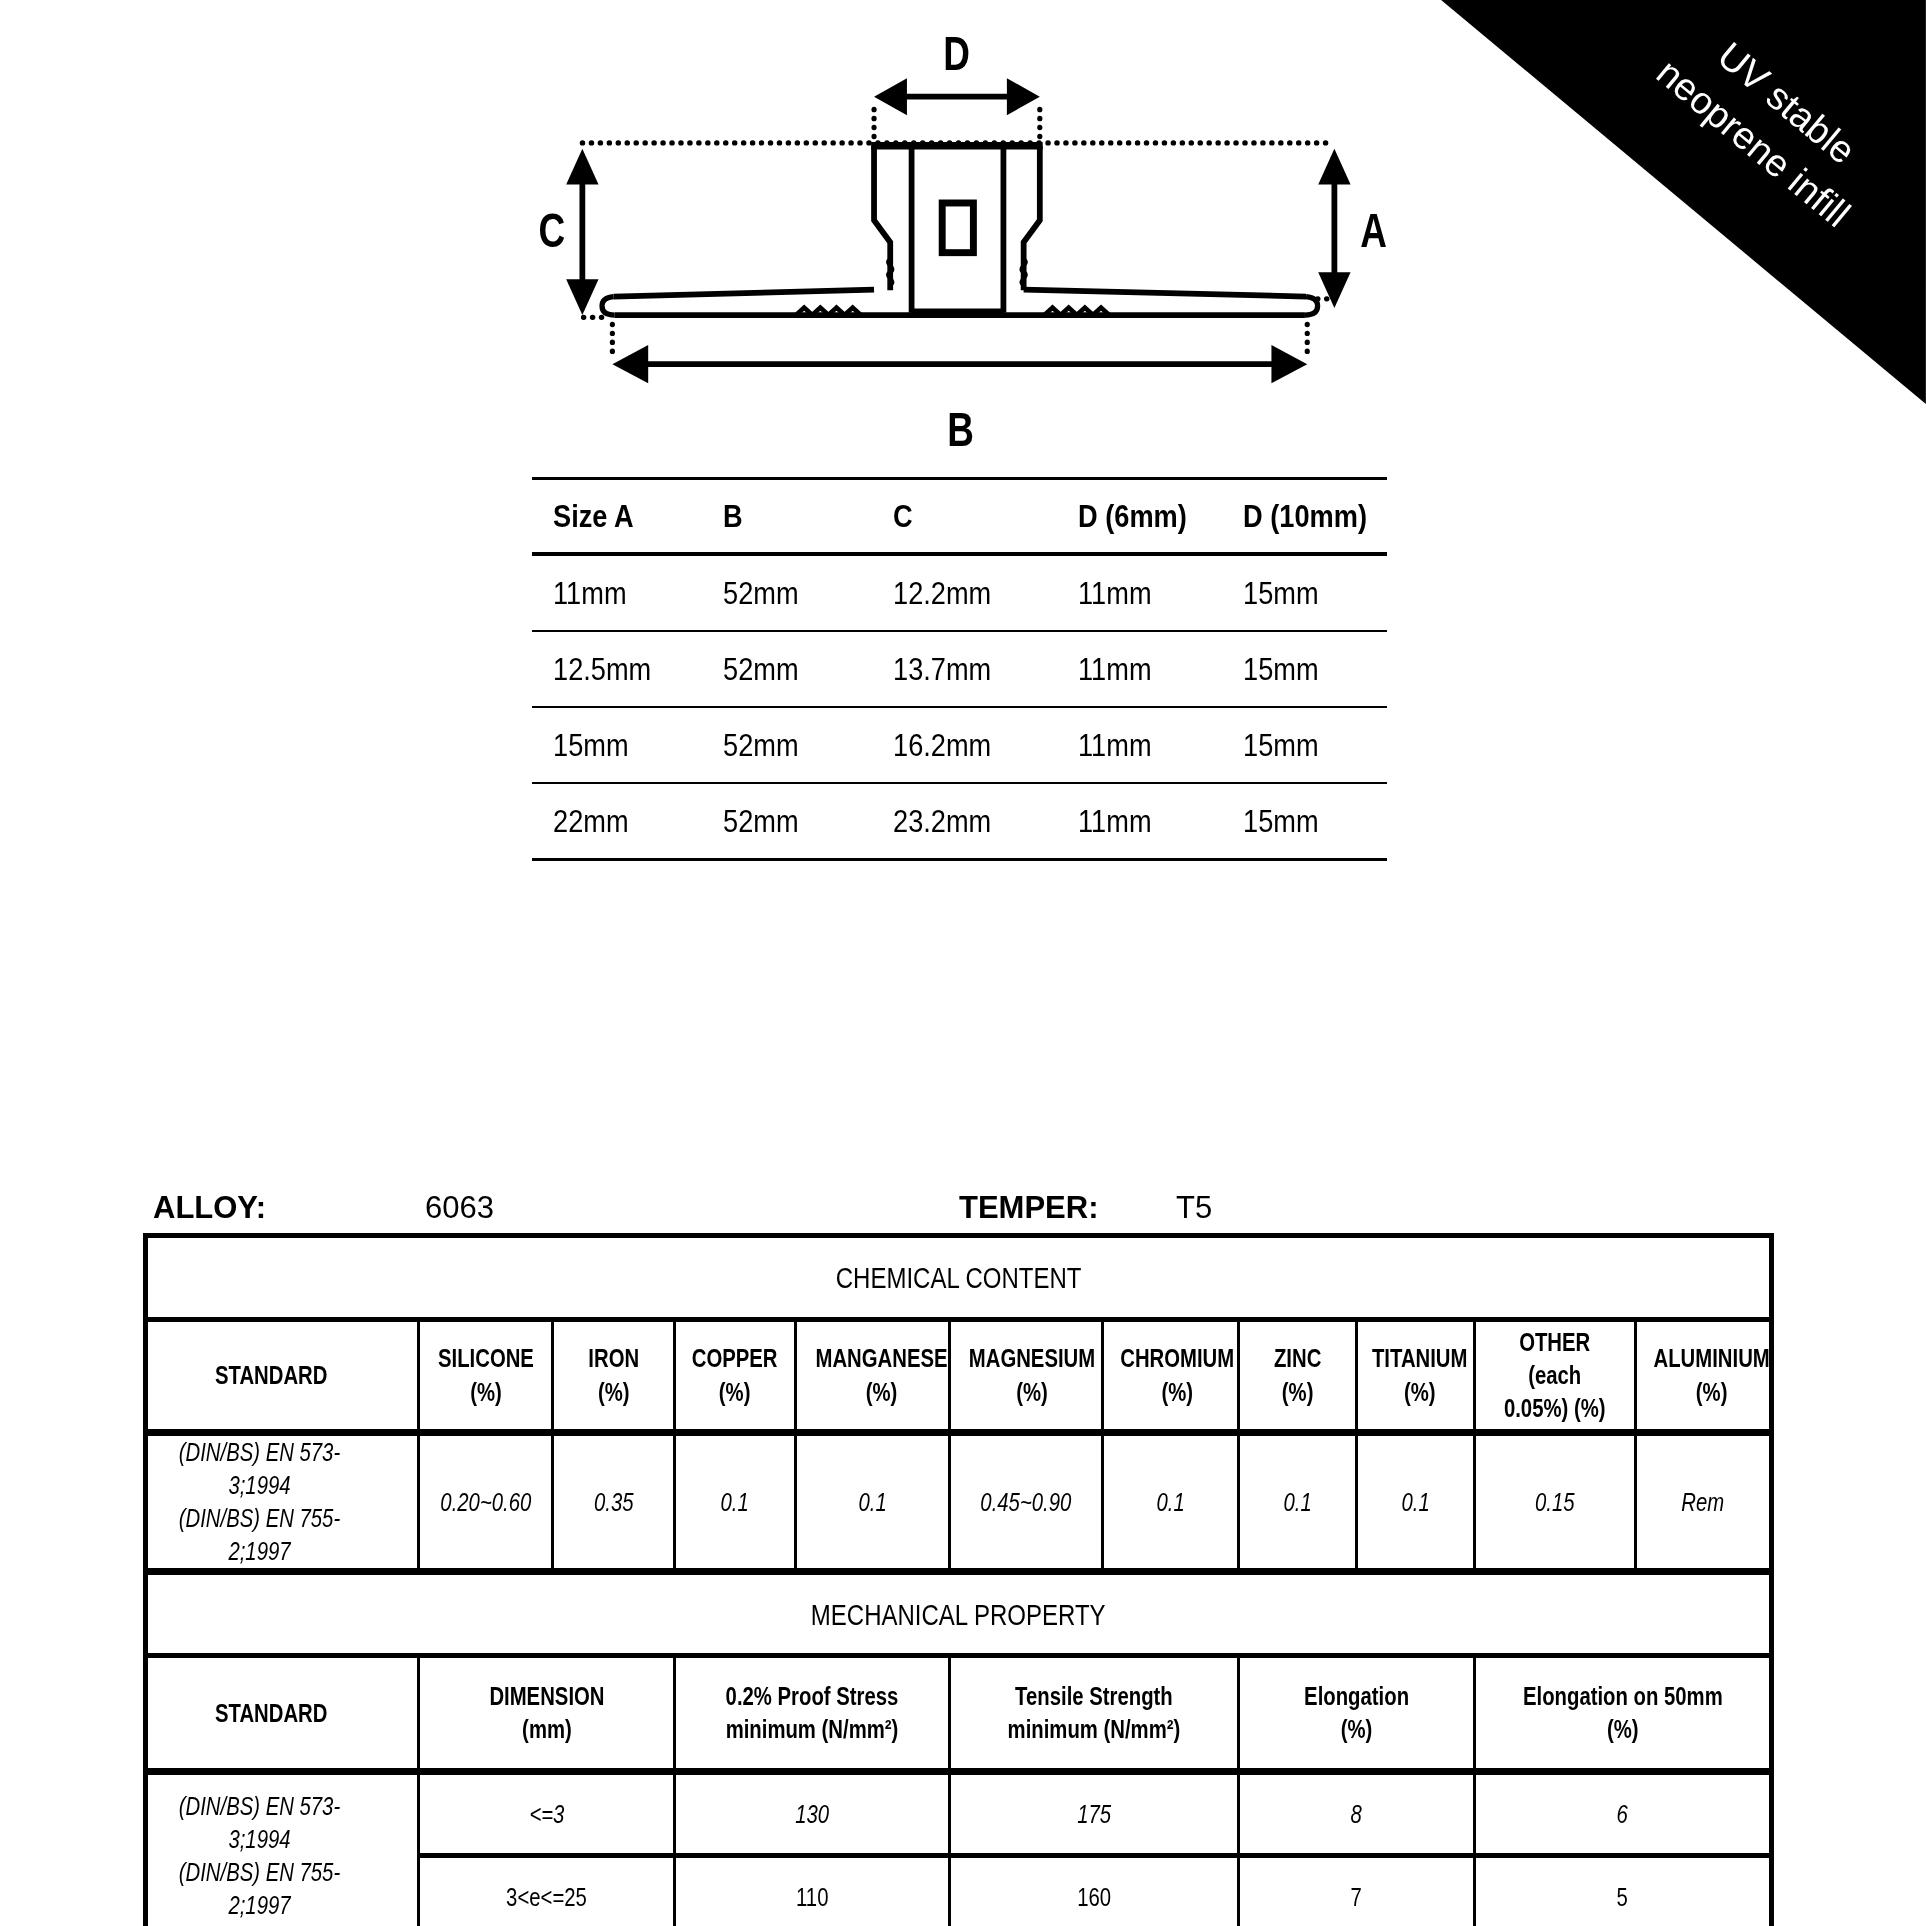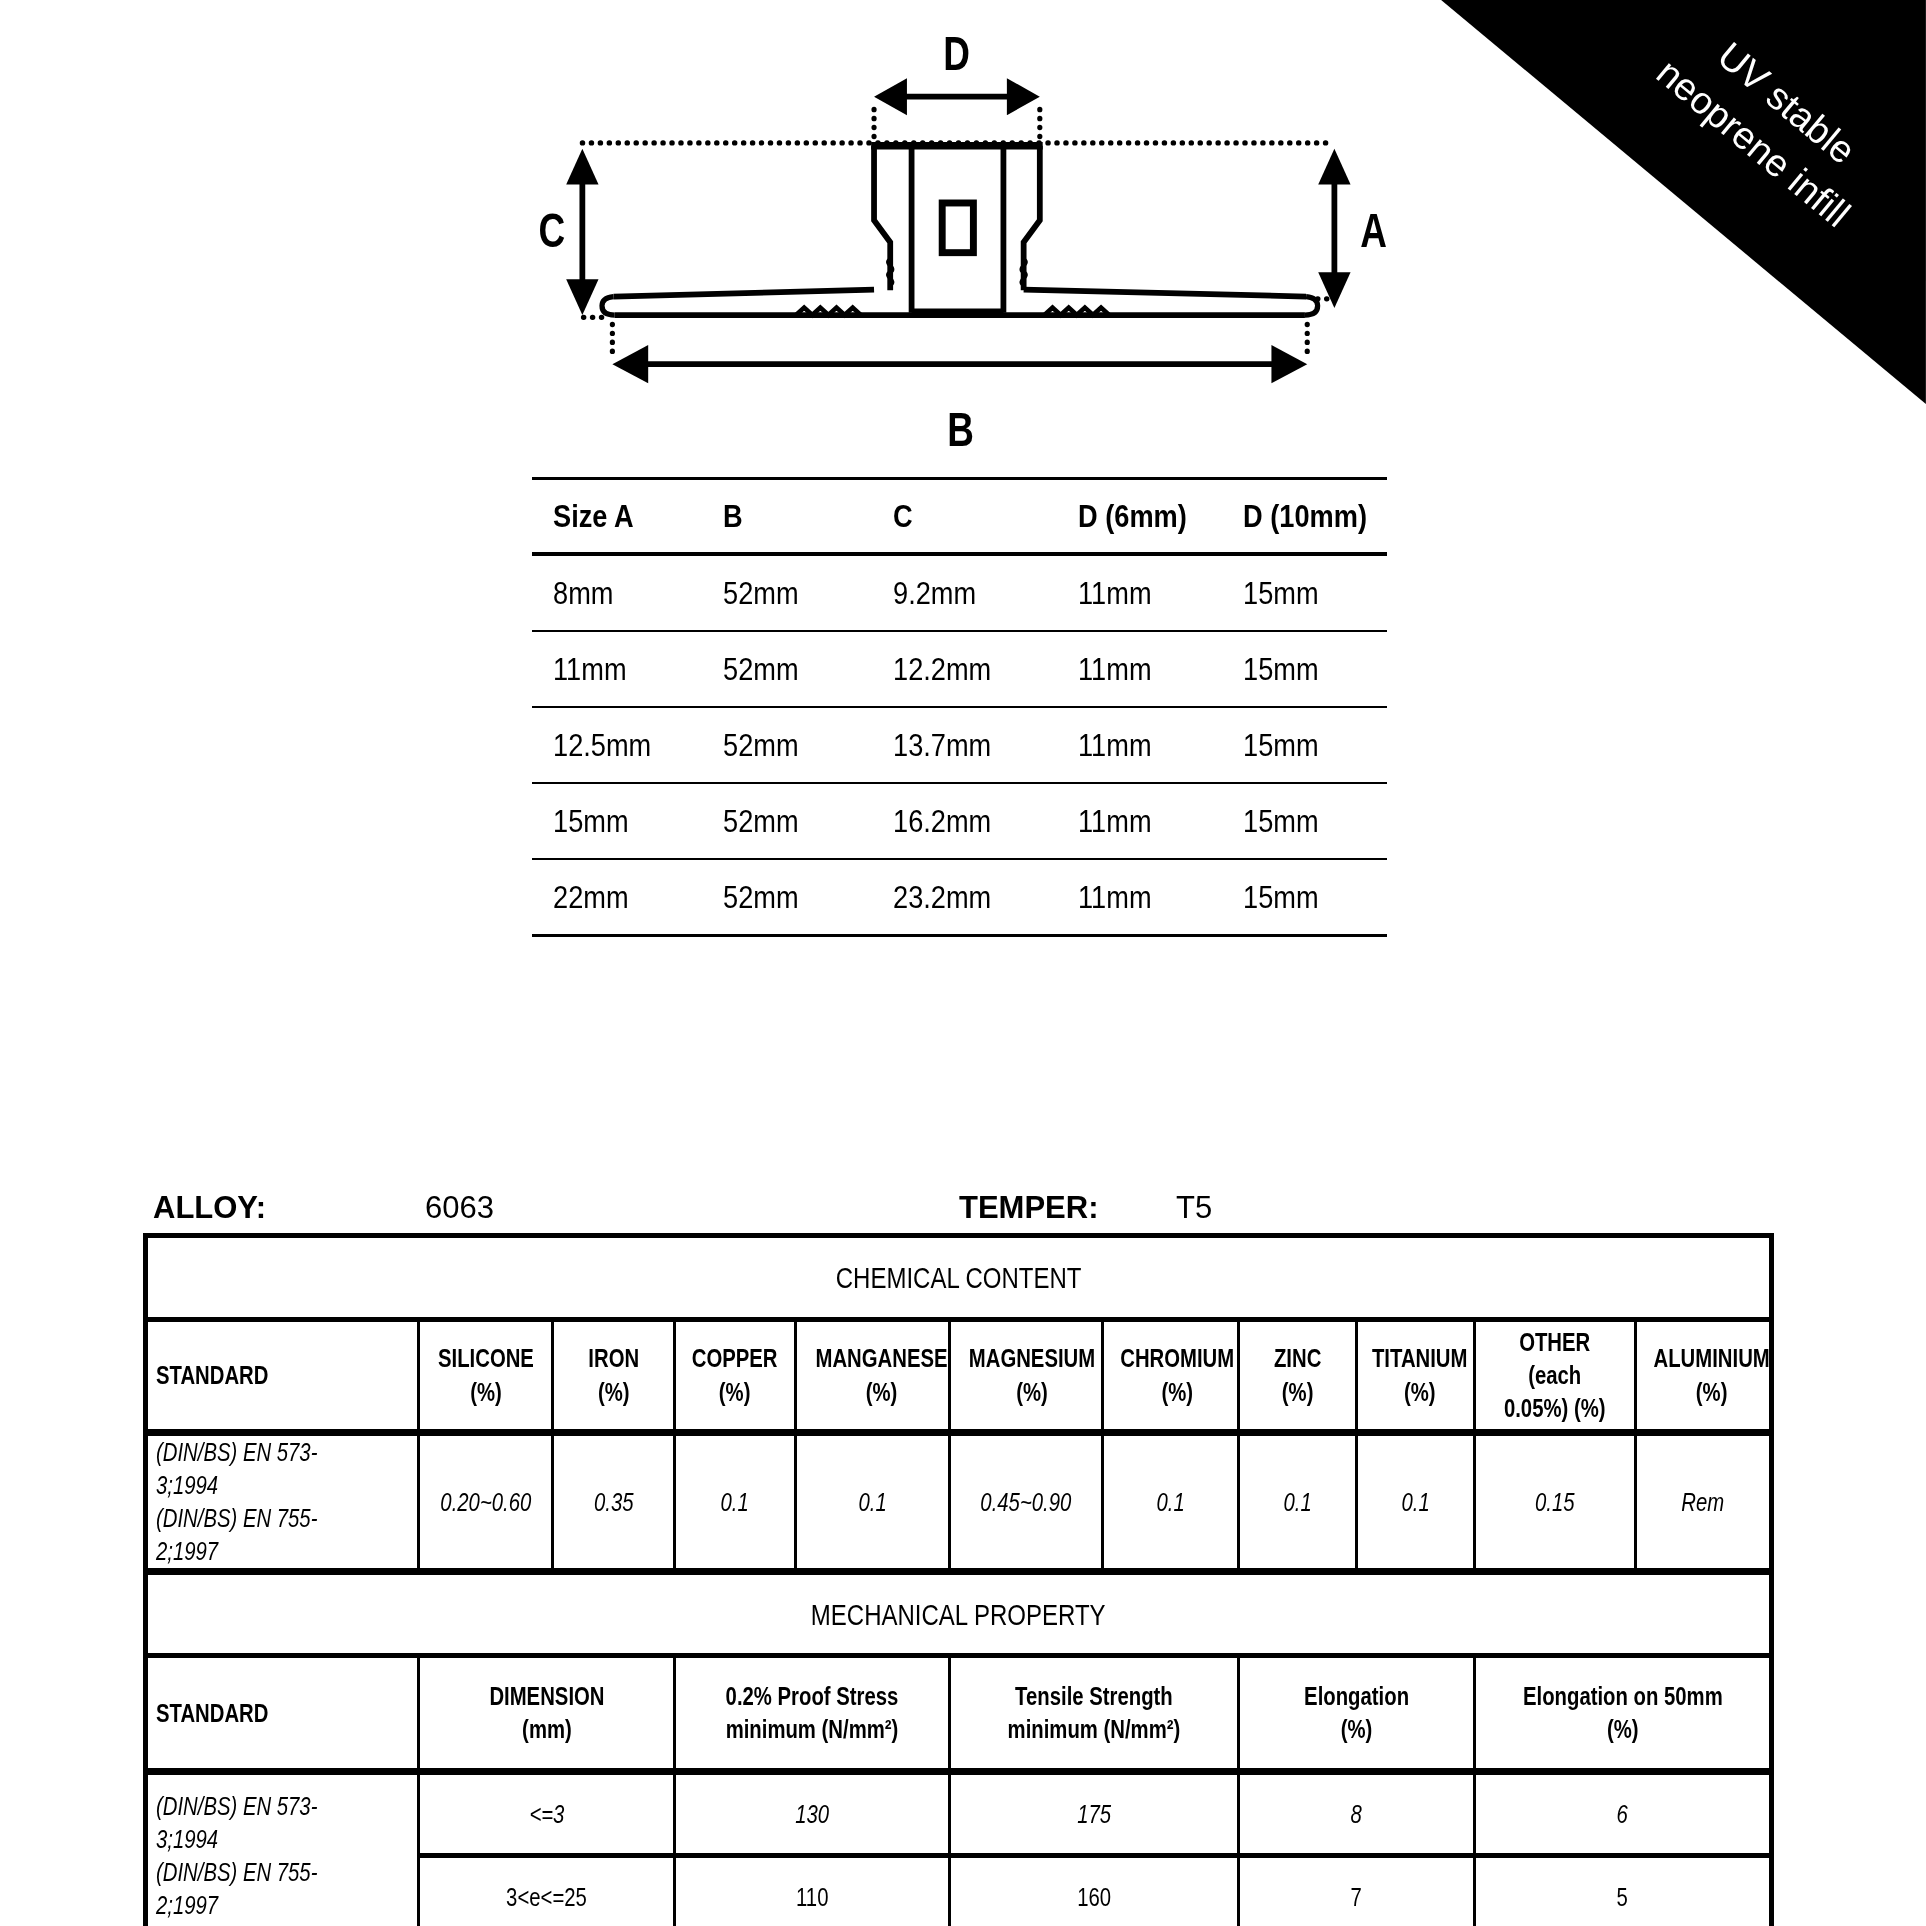--- a/index.html
+++ b/index.html
@@ -36,21 +36,21 @@
   .alloy-item{position:absolute;top:1190px;font-size:31px;height:35px;line-height:35px;}
 
   
   #main-table{position:absolute;left:143px;top:1233px;width:1626px;
               border-collapse:collapse;table-layout:fixed;border:5.2px solid #000;}
   #main-table td,#main-table th{vertical-align:middle;text-align:center;padding:0 2.3px;
               font-size:25.4px;line-height:1.3;}
   #main-table .title-cell{font-size:30px;font-weight:400;border-bottom:5.8px solid #000;border-top:7px solid #000;}
   #main-table tr.hdr th{border:3.5px solid #000;border-bottom:7px solid #000;font-weight:700;}
   #main-table tr.dat td{border:3.5px solid #000;font-weight:400;}
-  #main-table .std{text-align:left;padding-left:8px;}
+  #main-table .std{text-align:center;padding-left:8px;}
   #main-table tr.r1 td{border-bottom:5.8px solid #000;font-style:italic;}
   #main-table tr.mt td{height:78px;}
 </style>
 </head>
 <body>
 
 <div id="page">
 
   <svg id="diagram" viewBox="0 0 1500 1250">
 
@@ -143,27 +143,20 @@
     <thead>
       <tr>
         <th><span class="cxs" style="font-weight:700">Size A</span></th>
         <th><span class="cxs" style="font-weight:700">B</span></th>
         <th><span class="cxs" style="font-weight:700">C</span></th>
         <th><span class="cxs" style="font-weight:700">D (6mm)</span></th>
         <th><span class="cxs" style="font-weight:700">D (10mm)</span></th>
       </tr>
     </thead>
     <tbody>
-      <tr>
-        <td><span class="cxs">8mm</span></td>
-        <td><span class="cxs">52mm</span></td>
-        <td><span class="cxs">9.2mm</span></td>
-        <td><span class="cxs">11mm</span></td>
-        <td><span class="cxs">15mm</span></td>
-      </tr>
       <tr>
         <td><span class="cxs">11mm</span></td>
         <td><span class="cxs">52mm</span></td>
         <td><span class="cxs">12.2mm</span></td>
         <td><span class="cxs">11mm</span></td>
         <td><span class="cxs">15mm</span></td>
       </tr>
       <tr>
         <td><span class="cxs">12.5mm</span></td>
         <td><span class="cxs">52mm</span></td>

